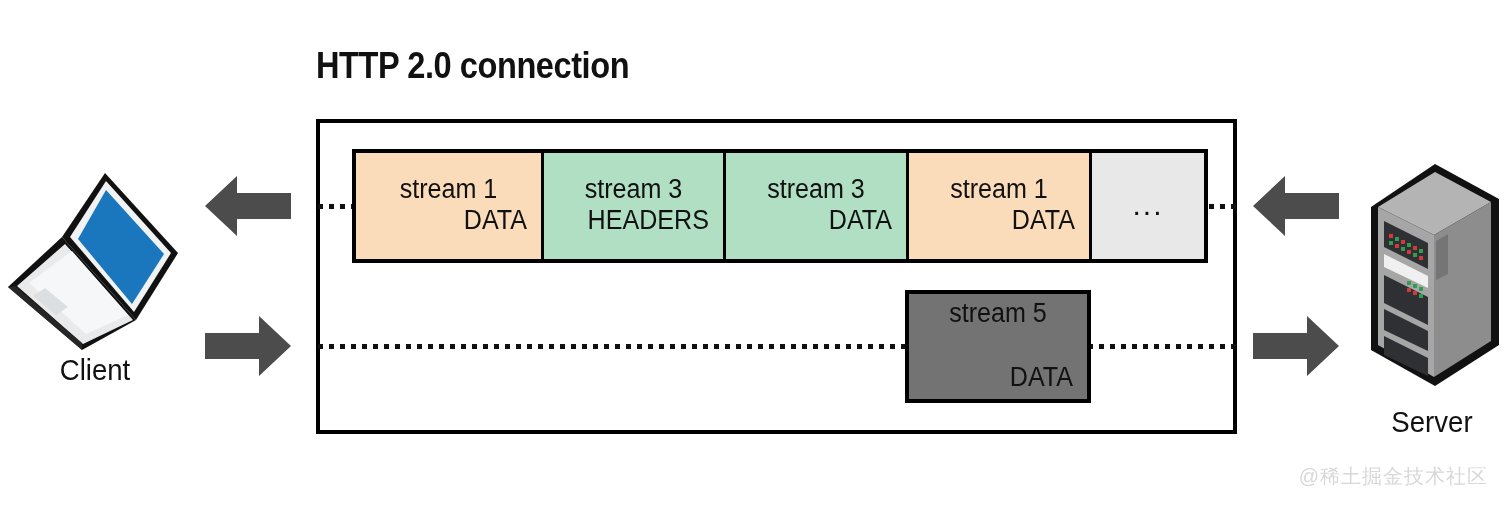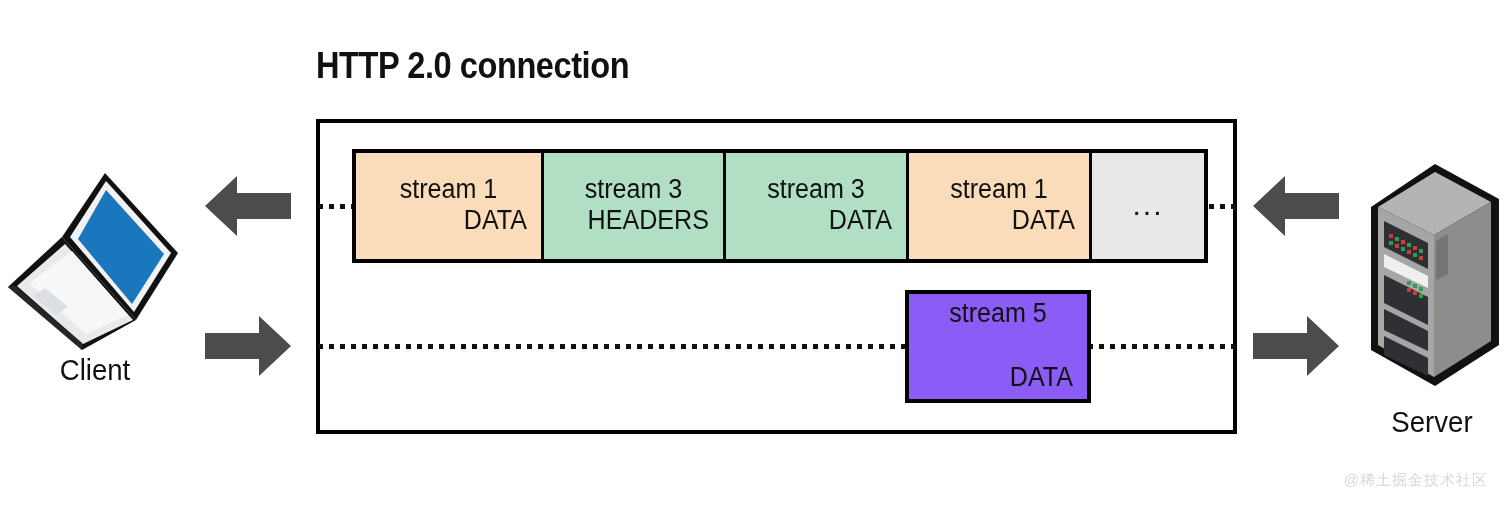--- a/index.html
+++ b/index.html
@@ -161,21 +161,21 @@
     margin-top: 2px;
   }
 
   .device-art { display: block; margin: 0 auto; }
 
   
   .watermark {
     position: absolute;
     right: 24px;
     bottom: 16px;
-    font-size: 15px;
+    font-size: 20px;
     color: #d8d8d8;
     letter-spacing: 1px;
     white-space: nowrap;
   }
 </style>
 </head>
 <body>
 
 <div id="stage">
 
@@ -201,21 +201,21 @@
       </div>
       <div class="frame" style="width: 183px; background: rgb(250, 220, 186);">
         <div class="frame-line1">stream 1</div>
         <div class="frame-line2">DATA</div>
       </div>
       <div class="frame" style="width: 112px; background: rgb(232, 232, 232);">
         <div class="frame-ellipsis">...</div>
       </div>
     </div>
 
-  <div class="frame-solo" id="frame-solo" style="background: #8b5cf6; gap: 33px;">
+  <div class="frame-solo" id="frame-solo" style="background: #737373; gap: 33px;">
     <div class="frame-line1">stream 5</div>
     <div class="frame-line2">DATA</div>
   </div>
 
   <div class="arrow arrow-left">
     <svg viewBox="0 0 86 62" xmlns="http://www.w3.org/2000/svg">
       <path d="M0 31 L32 1 L32 18 L86 18 L86 44 L32 44 L32 61 Z" fill="#4c4c4c"></path>
     </svg>
   </div>
   <div class="arrow arrow-right">

